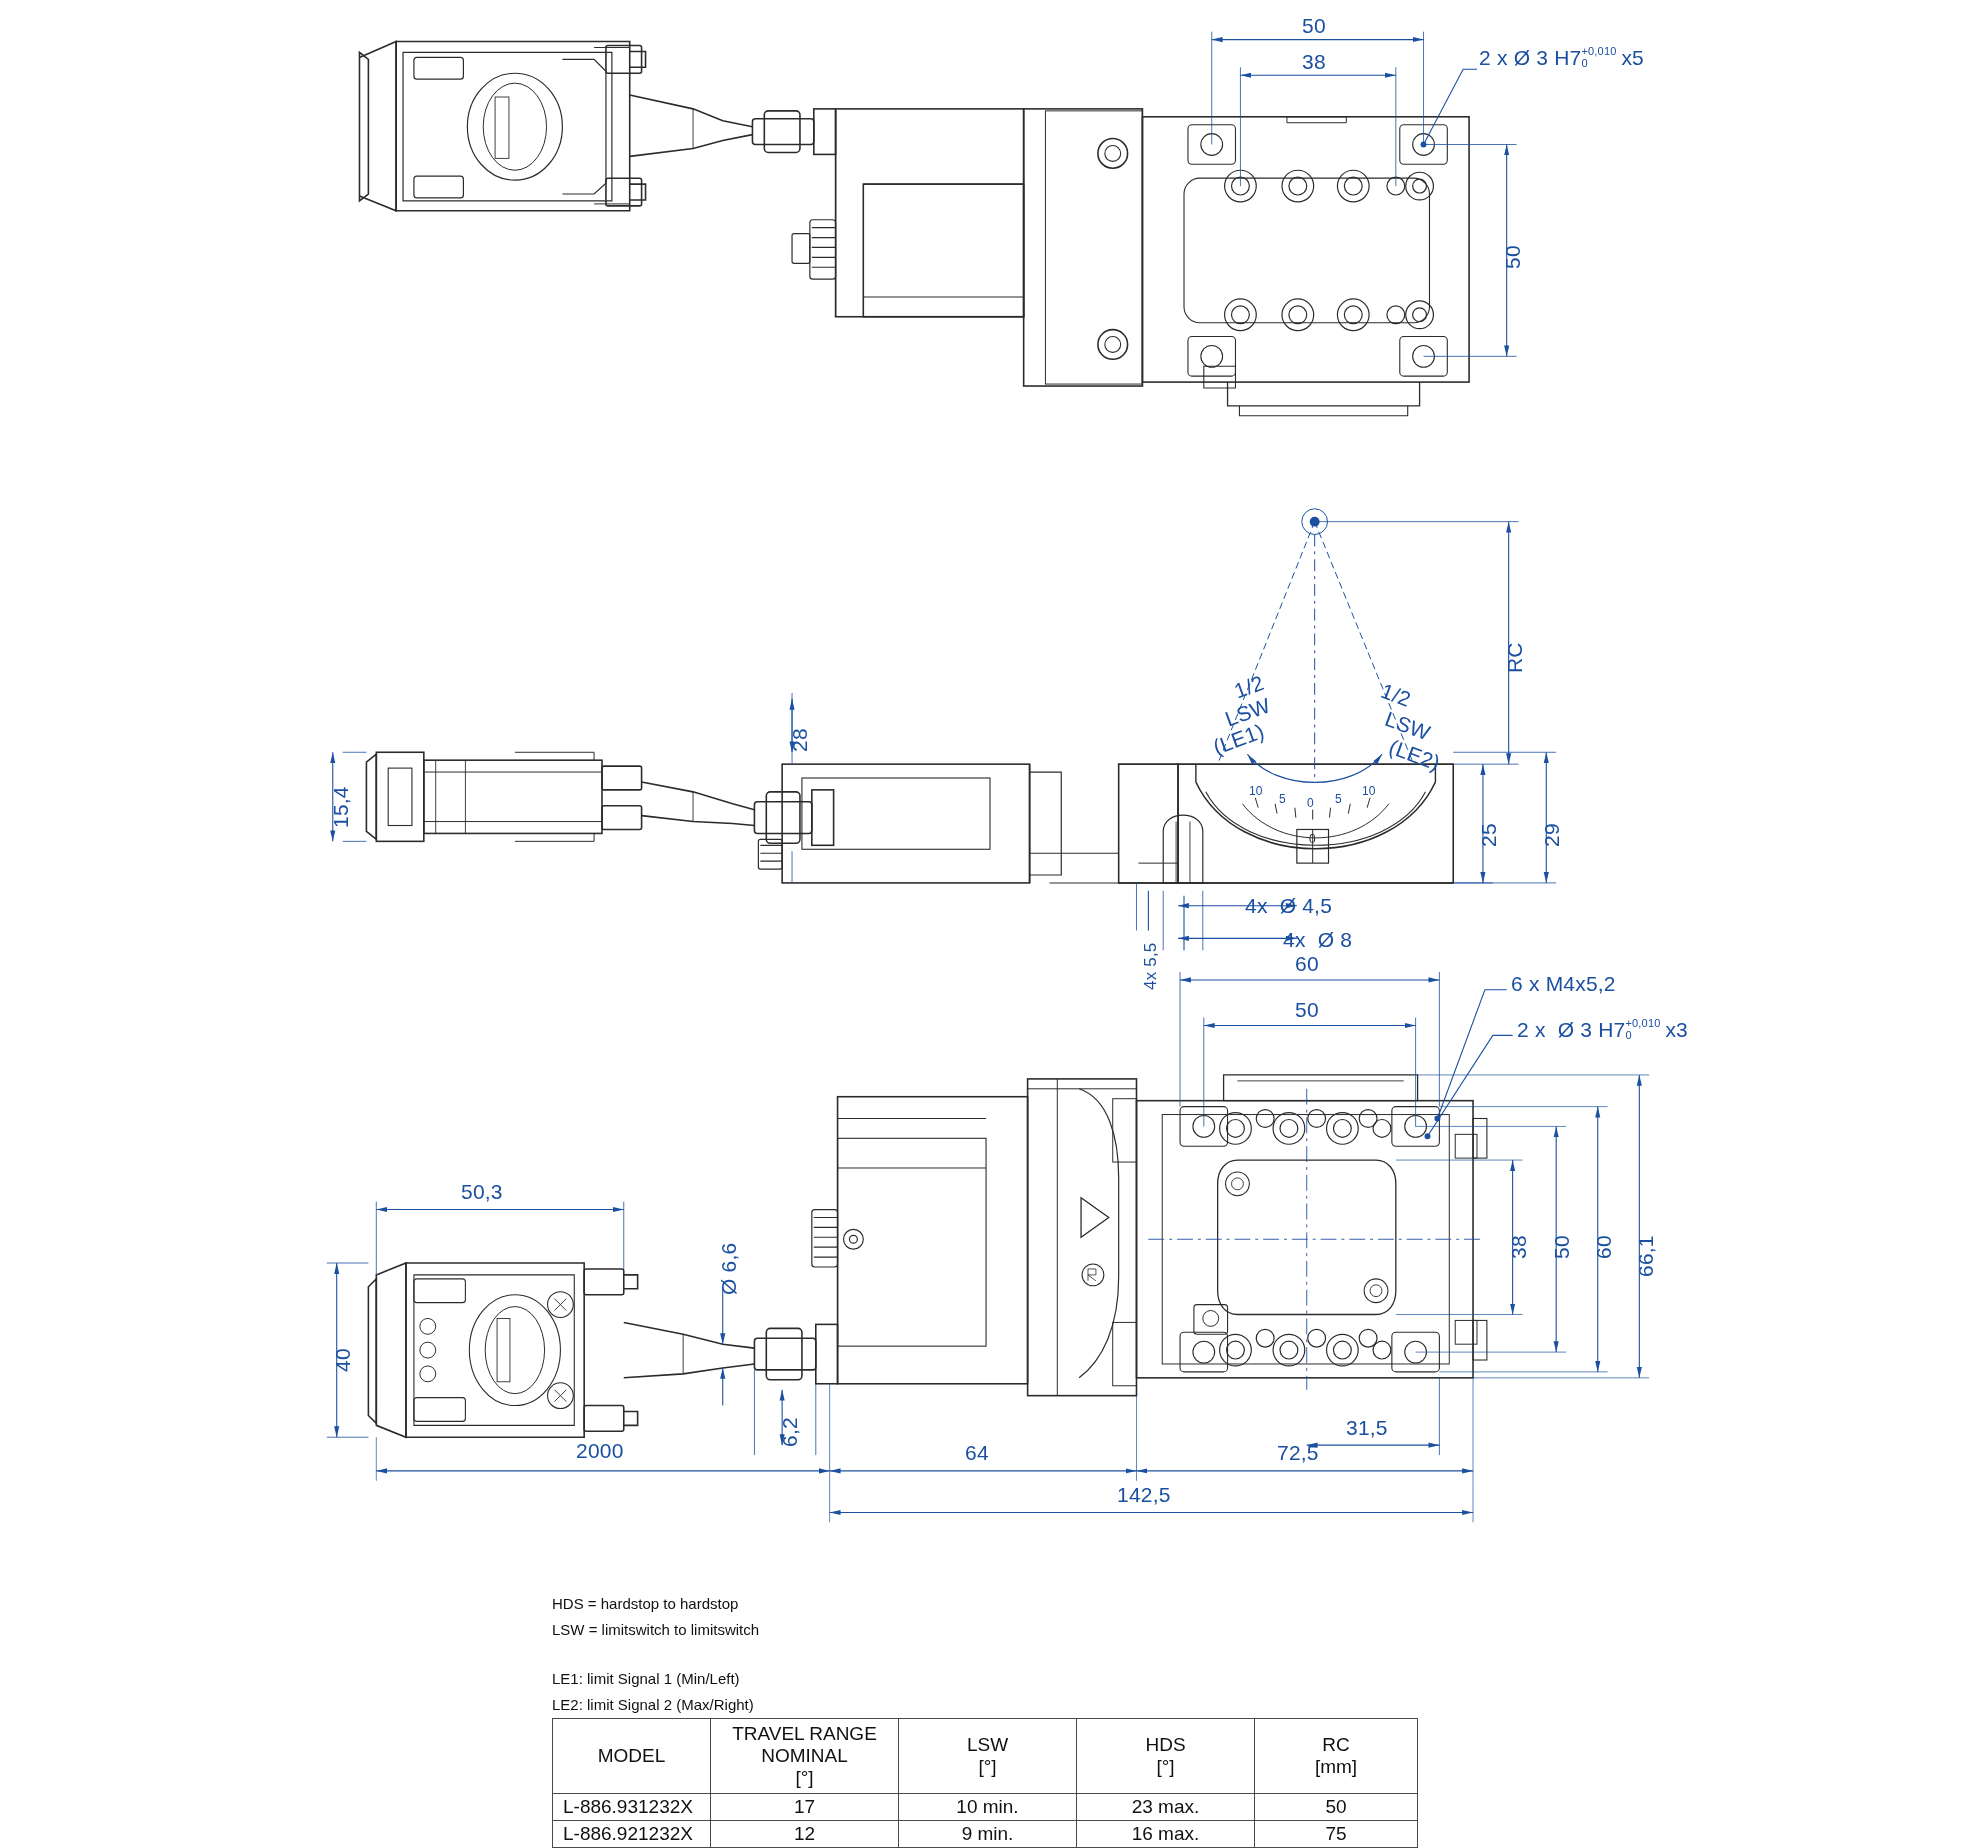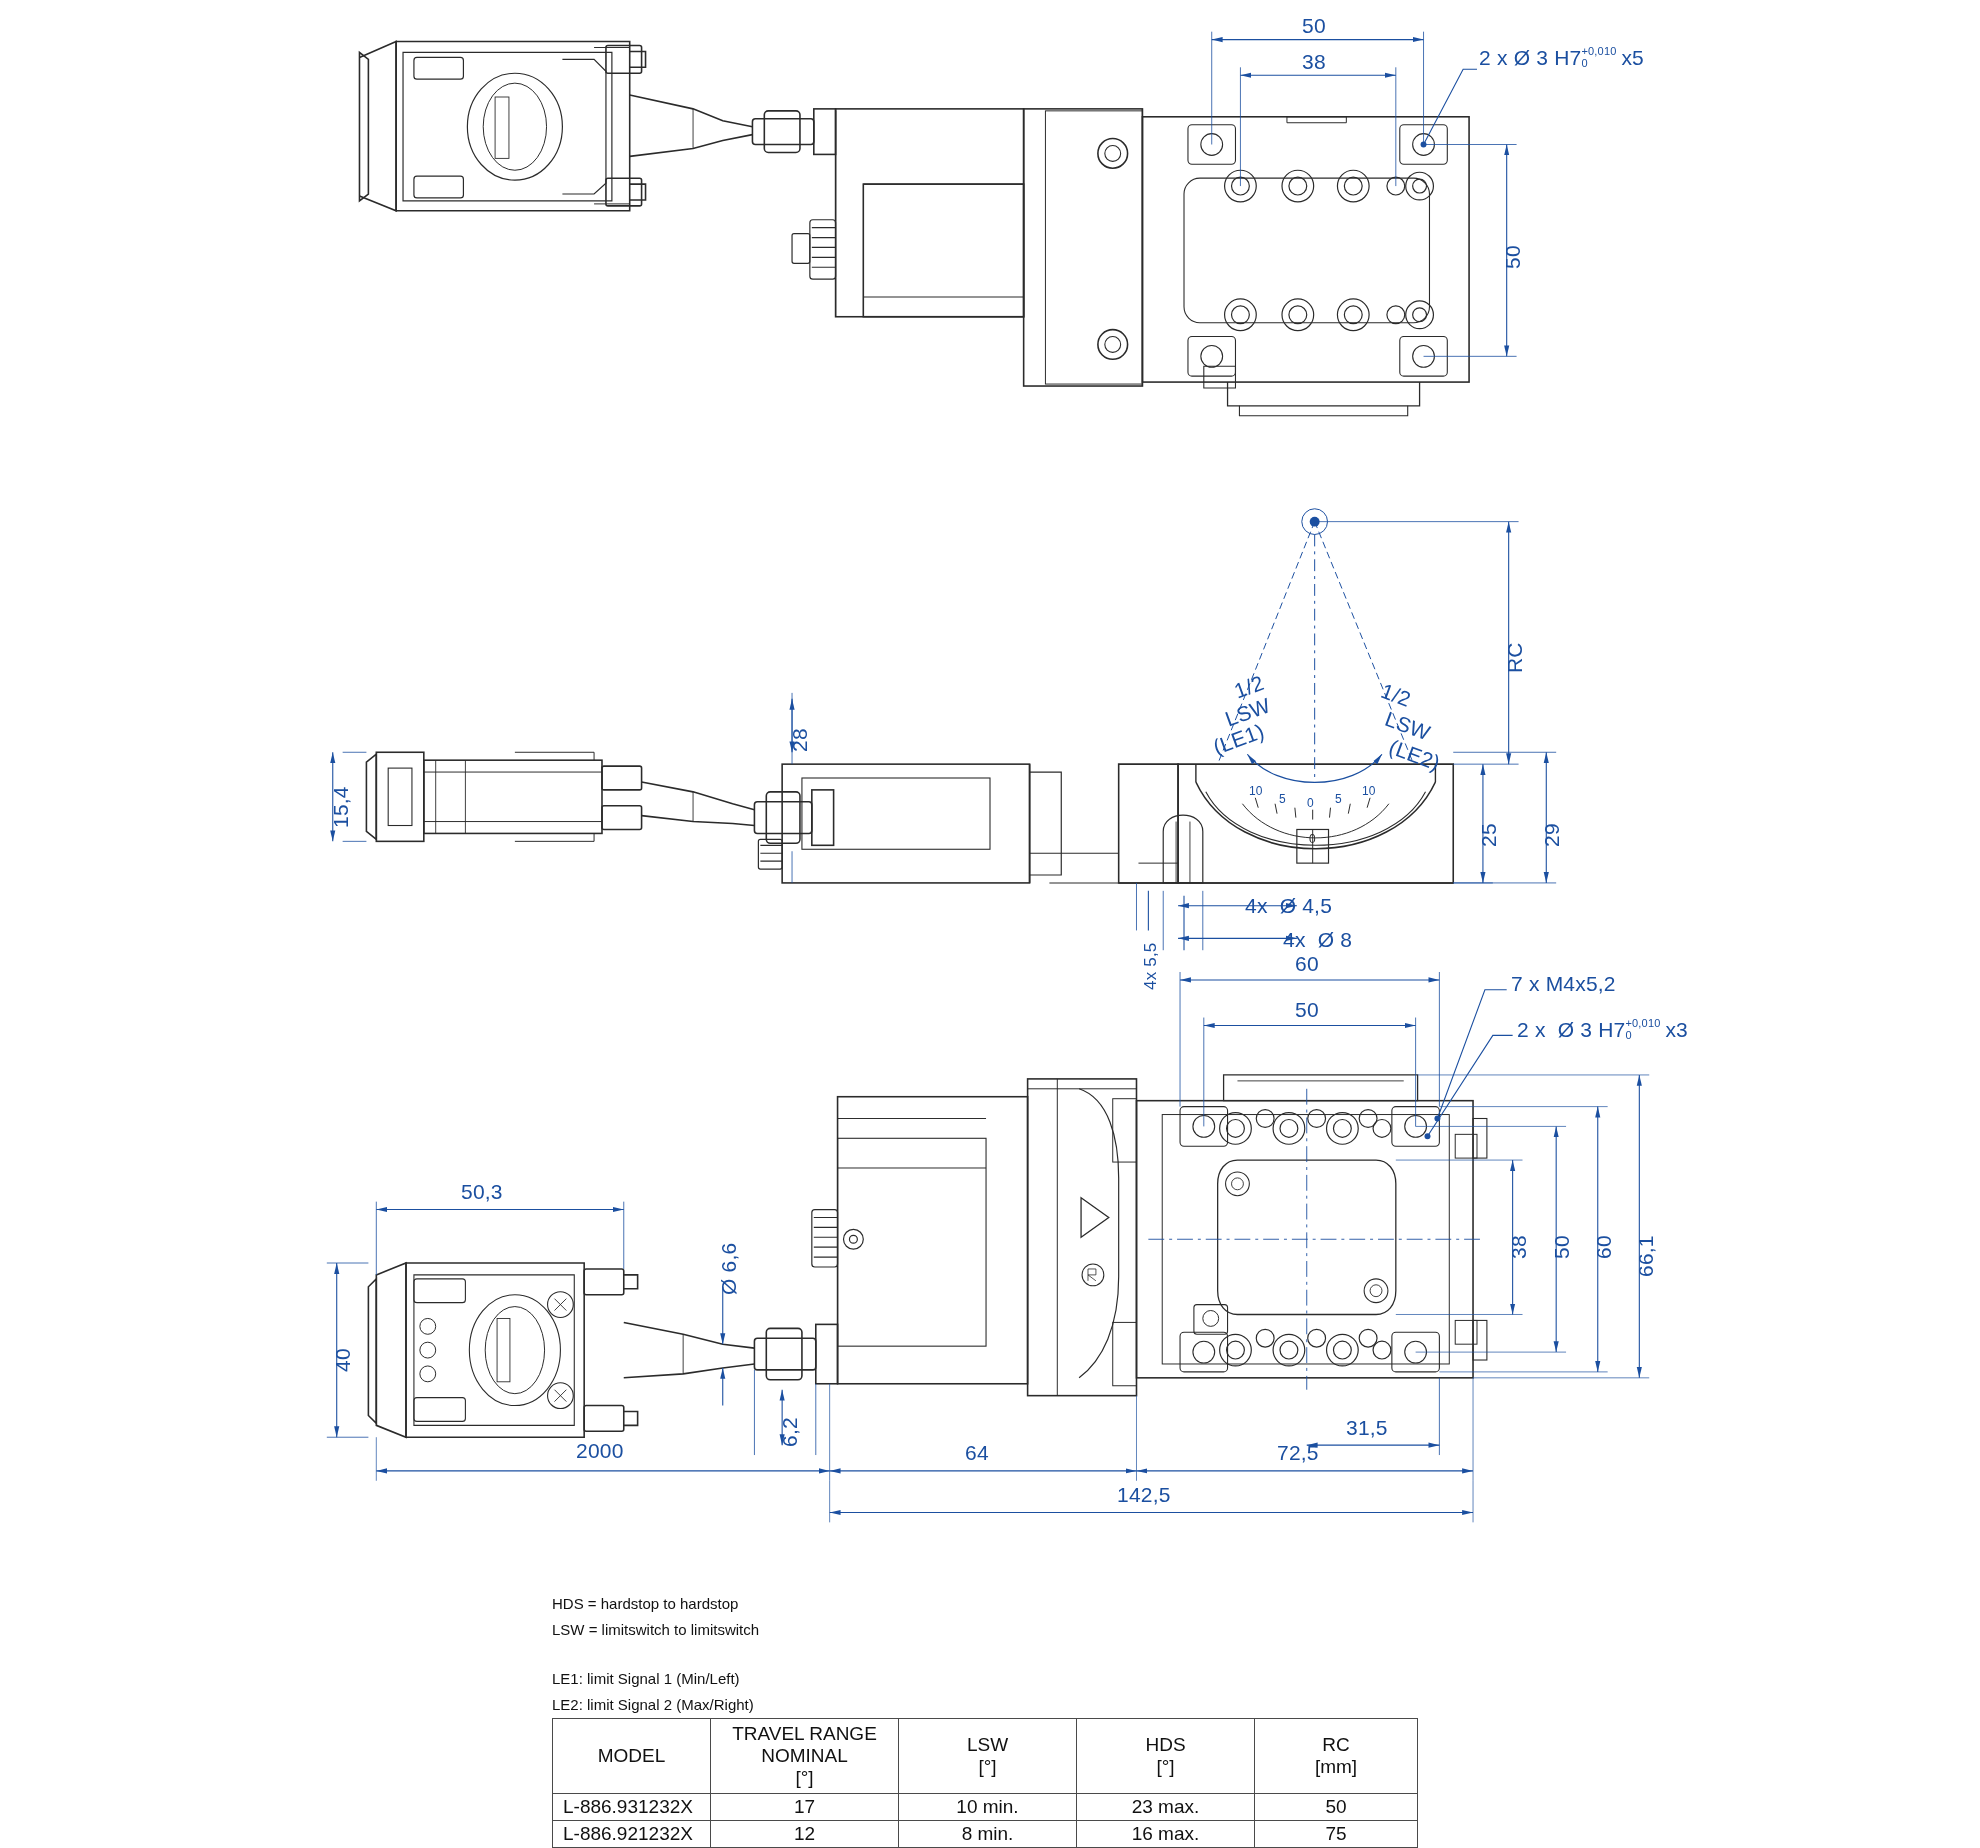--- a/index.html
+++ b/index.html
@@ -582,21 +582,21 @@
   <div class="dim-text tiny" style="left:1335px; top:792px;">5</div>
   <div class="dim-text tiny" style="left:1362px; top:784px;">10</div>
   <div class="dim-text tiny" style="left:1309px; top:832px; color:#2b2b2b;">0</div>
 
   <div class="dim-text small rot90" style="left:1141px; top:990px;">4x 5,5</div>
   <div class="dim-text" style="left:1245px; top:894px;text-align:right;">4x  Ø 4,5</div>
   <div class="dim-text" style="left:1283px; top:928px;">4x  Ø 8</div>
 
   <div class="dim-text" style="left:1295px; top:952px;">60</div>
   <div class="dim-text" style="left:1295px; top:998px;">50</div>
-  <div class="dim-text" style="left:1511px; top:972px;">7 x M4x5,2</div>
+  <div class="dim-text" style="left:1511px; top:972px;">6 x M4x5,2</div>
   <div class="dim-text" style="left:1517px; top:1018px;"><span>2 x  Ø 3 H7</span><span class="tolbox"><span class="up">+0,010</span><span class="dn">0</span></span><span>x3</span></div>
 
   <div class="dim-text rot90" style="left:1507px; top:1259px;">38</div>
   <div class="dim-text rot90" style="left:1550px; top:1259px;">50</div>
   <div class="dim-text rot90" style="left:1592px; top:1259px;">60</div>
   <div class="dim-text rot90" style="left:1634px; top:1277px;">66,1</div>
   <div class="dim-text" style="left:1346px; top:1416px;">31,5</div>
 
   <div class="dim-text" style="left:461px; top:1180px;">50,3</div>
   <div class="dim-text rot90" style="left:331px; top:1372px;">40</div>
@@ -649,21 +649,21 @@
       <tr>
         <td class="model">L-886.931232X</td>
         <td>17</td>
         <td>10 min.</td>
         <td>23 max.</td>
         <td>50</td>
       </tr>
       <tr>
         <td class="model">L-886.921232X</td>
         <td>12</td>
-        <td>8 min.</td>
+        <td>9 min.</td>
         <td>16 max.</td>
         <td>75</td>
       </tr>
     </tbody>
   </table>
 
 </div>
 
 
 </body></html>

